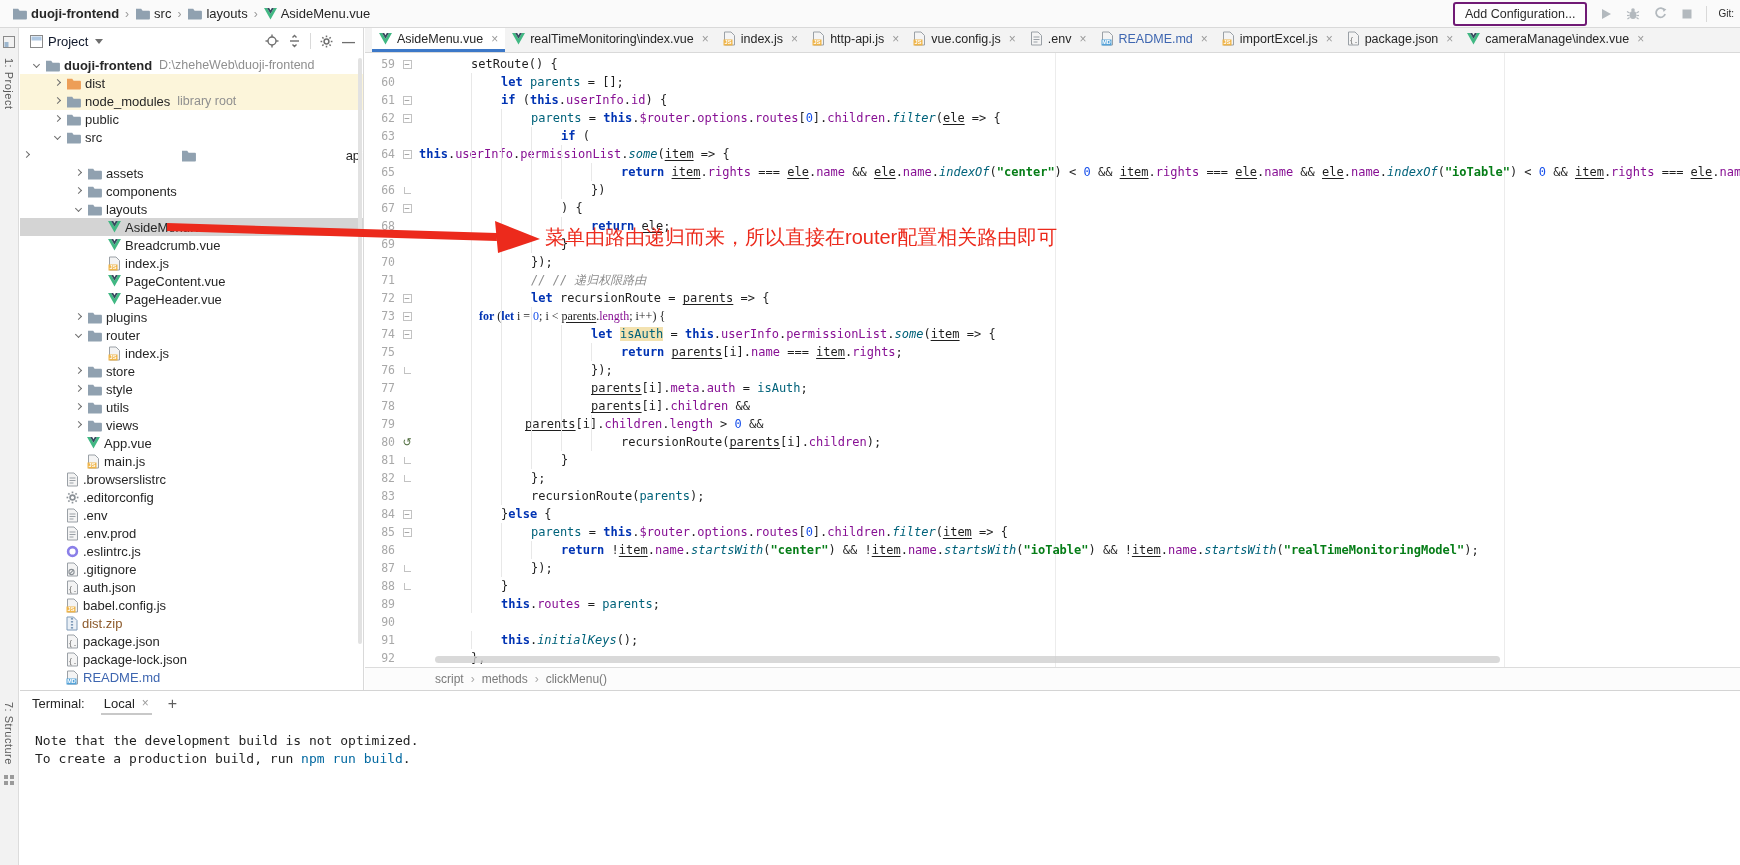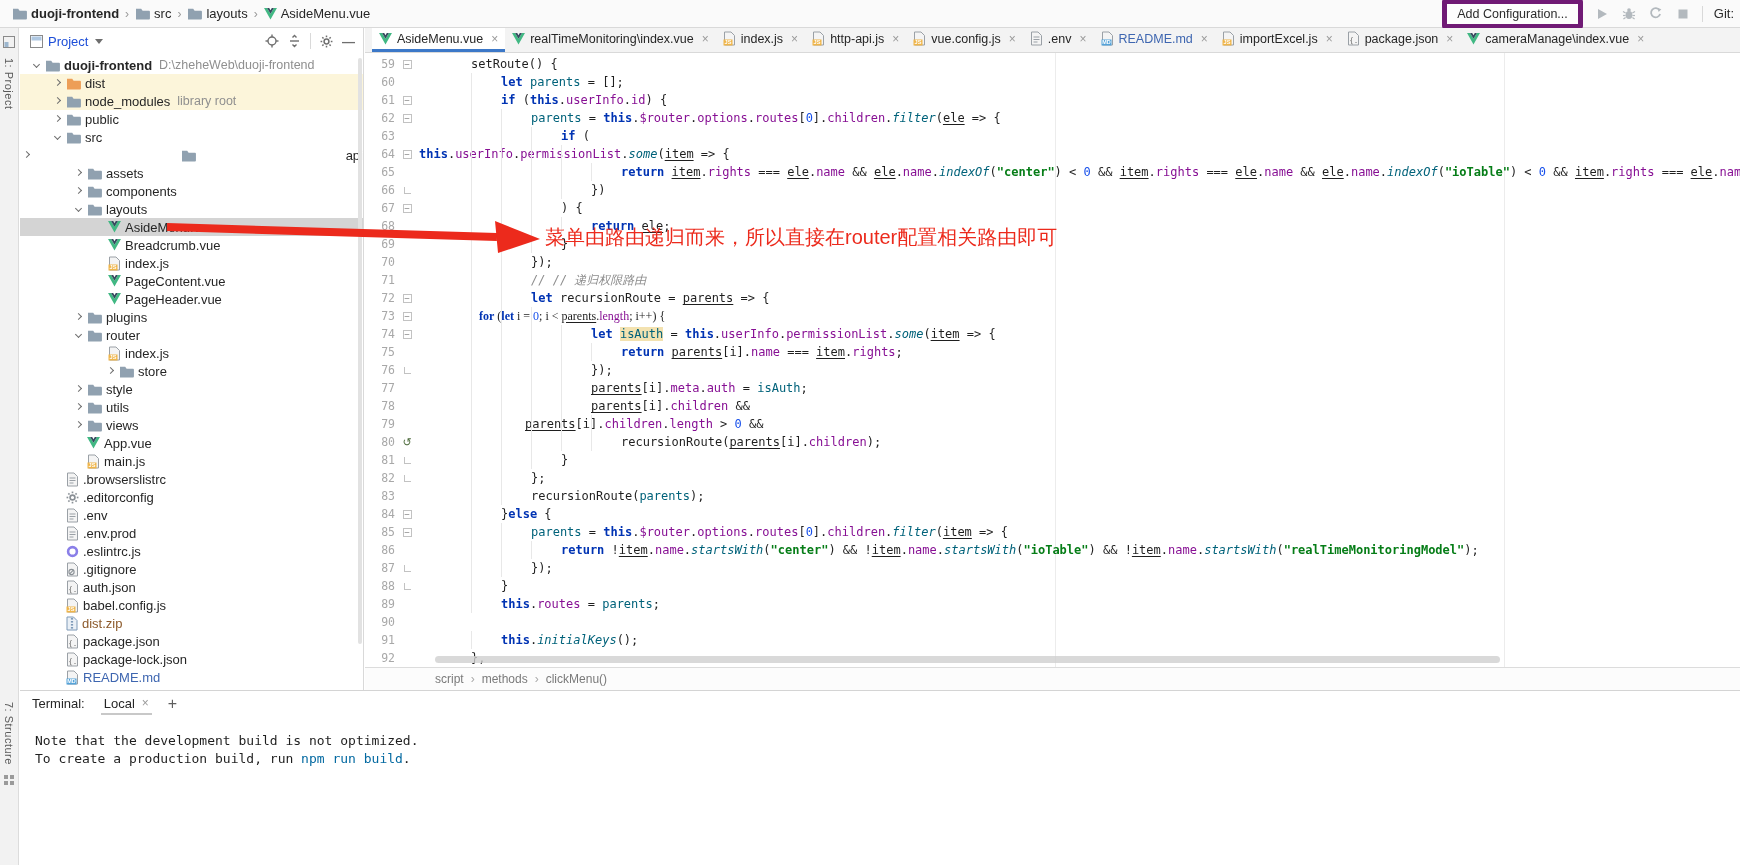--- a/index.html
+++ b/index.html
@@ -14,42 +14,42 @@
 
   
   #topbar { position:absolute; left:0; top:0; right:0; height:28px; background:#FAFAFA;
             border-bottom:1px solid #D9D9D9; display:flex; align-items:center; padding:0 6px 0 12px; }
   #crumbs { display:flex; align-items:center; gap:3px; }
   .crumb { display:flex; align-items:center; gap:4px; }
   .crumb .lbl { font-size:13px; color:#262626; }
   .crumb.first .lbl { font-weight:bold; }
   .csep { color:#9a9a9a; font-size:12px; margin:0 3px; }
   #topbar-right { margin-left:auto; display:flex; align-items:center; gap:11px; padding-right:0; }
-  #add-config { border:5px solid #701a75; border-radius:3px; background:#FDFDFD; padding:3px 10px;
+  #add-config { border:2px solid #701a75; border-radius:3px; background:#FDFDFD; padding:3px 10px;
                 font-size:12.5px; color:#2b2b2b; }
   .runico { width:16px; height:16px; display:flex; align-items:center; justify-content:center; }
   .tsep { width:1px; height:16px; background:#D9D9D9; }
-  #git-label { font-size:13px; color:#2b2b2b; white-space:nowrap; }
+  #git-label { font-size:10px; color:#2b2b2b; white-space:nowrap; }
 
   
   #leftstrip { position:absolute; left:0; top:28px; bottom:0; width:19px; background:#F2F2F2;
                border-right:1px solid #DCDCDC; }
   .vlabel { writing-mode:vertical-lr; font-size:11px; color:#5a5a5a; letter-spacing:0.5px;
             position:absolute; left:3px; white-space:nowrap; }
   #vlabel-top { top:30px; }
   #vlabel-bottom { bottom:100px; }
   .stripico { position:absolute; left:3px; }
   #stripico-top { top:8px; }
   #stripico-bottom { bottom:76px; }
 
   
   #project { position:absolute; left:20px; top:28px; width:344px; bottom:175px; background:#fff;
              border-right:1px solid #D9D9D9; overflow:hidden; }
   #project-header { height:26px; display:flex; align-items:center; gap:5px; padding:0 8px 0 10px; }
-  #project-title { font-size:13px; color:#1d4ed8; }
+  #project-title { font-size:13px; color:#0f172a; }
   #project-caret { width:0; height:0; border-left:4px solid transparent; border-right:4px solid transparent;
                    border-top:5px solid #6e6e6e; margin-left:2px; }
   #project-tools { margin-left:auto; display:flex; align-items:center; gap:9px; }
   #tree { position:absolute; top:28px; left:0; right:0; bottom:0; }
   .trow { height:18px; display:flex; align-items:center; white-space:nowrap; }
   .trow.sel { background:#D4D4D4; }
   .trow.hl  { background:#FCF5DA; }
   .chev { width:14px; height:14px; flex:none; position:relative; margin-right:1px; }
   .chev i { position:absolute; left:4px; top:4px; width:5px; height:5px;
             border-right:1.4px solid #6e6e6e; border-bottom:1.4px solid #6e6e6e; }
@@ -447,21 +447,21 @@
         <span class="chev "></span>
         <span class="icn">
           <svg width="13" height="15" viewBox="0 0 13 15">
             <path d="M1.5 1h6.5l3.5 3.5V14h-10z" fill="#F4F4F4" stroke="#9AA0A6"></path>
             <rect x="0.5" y="8.5" width="9" height="6" fill="#EFB54A"></rect>
             <text x="1.6" y="13.4" font-size="5.6" font-weight="bold" fill="#fff" font-family="Liberation Sans,sans-serif">JS</text>
           </svg>
         </span>
         <span class="name">index.js</span>
       </div>
-      <div class="trow" style="padding-left: 84px;">
+      <div class="trow" style="padding-left: 52px;">
         <span class="chev right">
           <i></i>
         </span>
         <span class="icn">
           <svg width="15" height="13" viewBox="0 0 16 14">
             <path d="M1 2h5.6l1.5 2H15a1 1 0 0 1 1 1v7.5a1 1 0 0 1-1 1H1z" fill="#90A1B0"></path>
           </svg>
         </span>
         <span class="name">store</span>
       </div>

